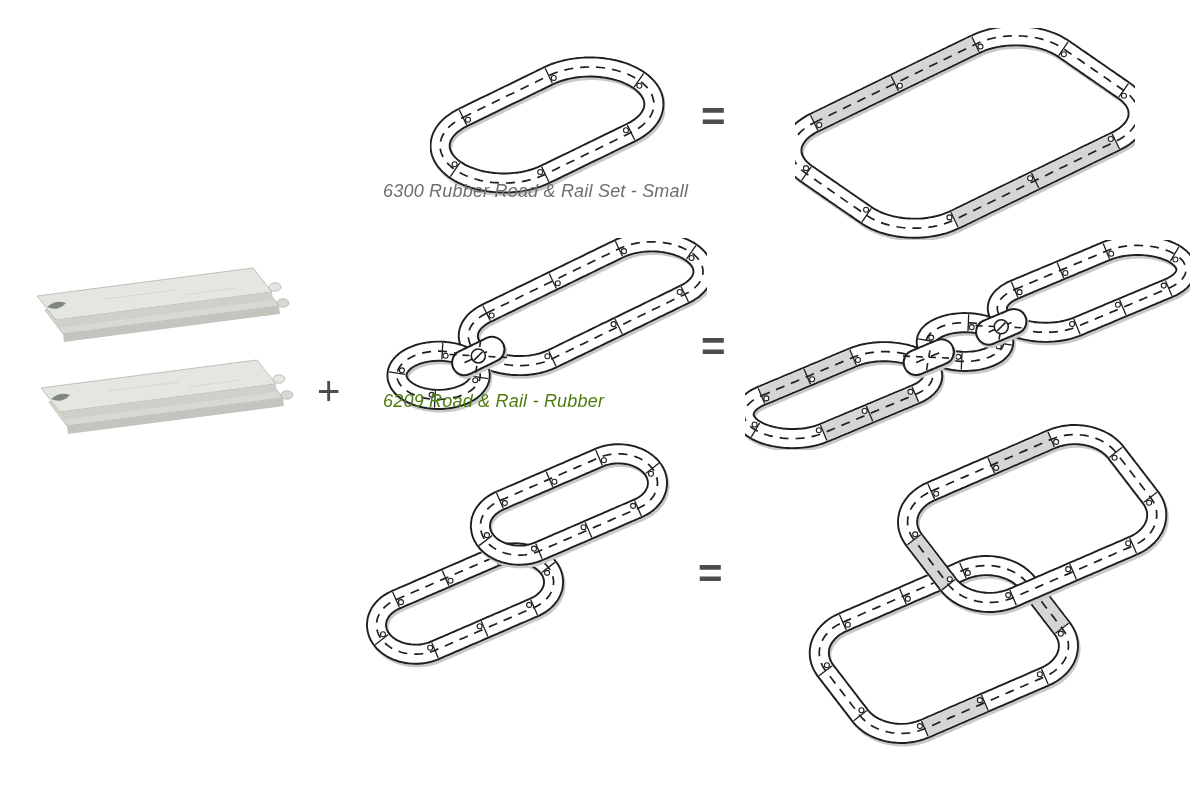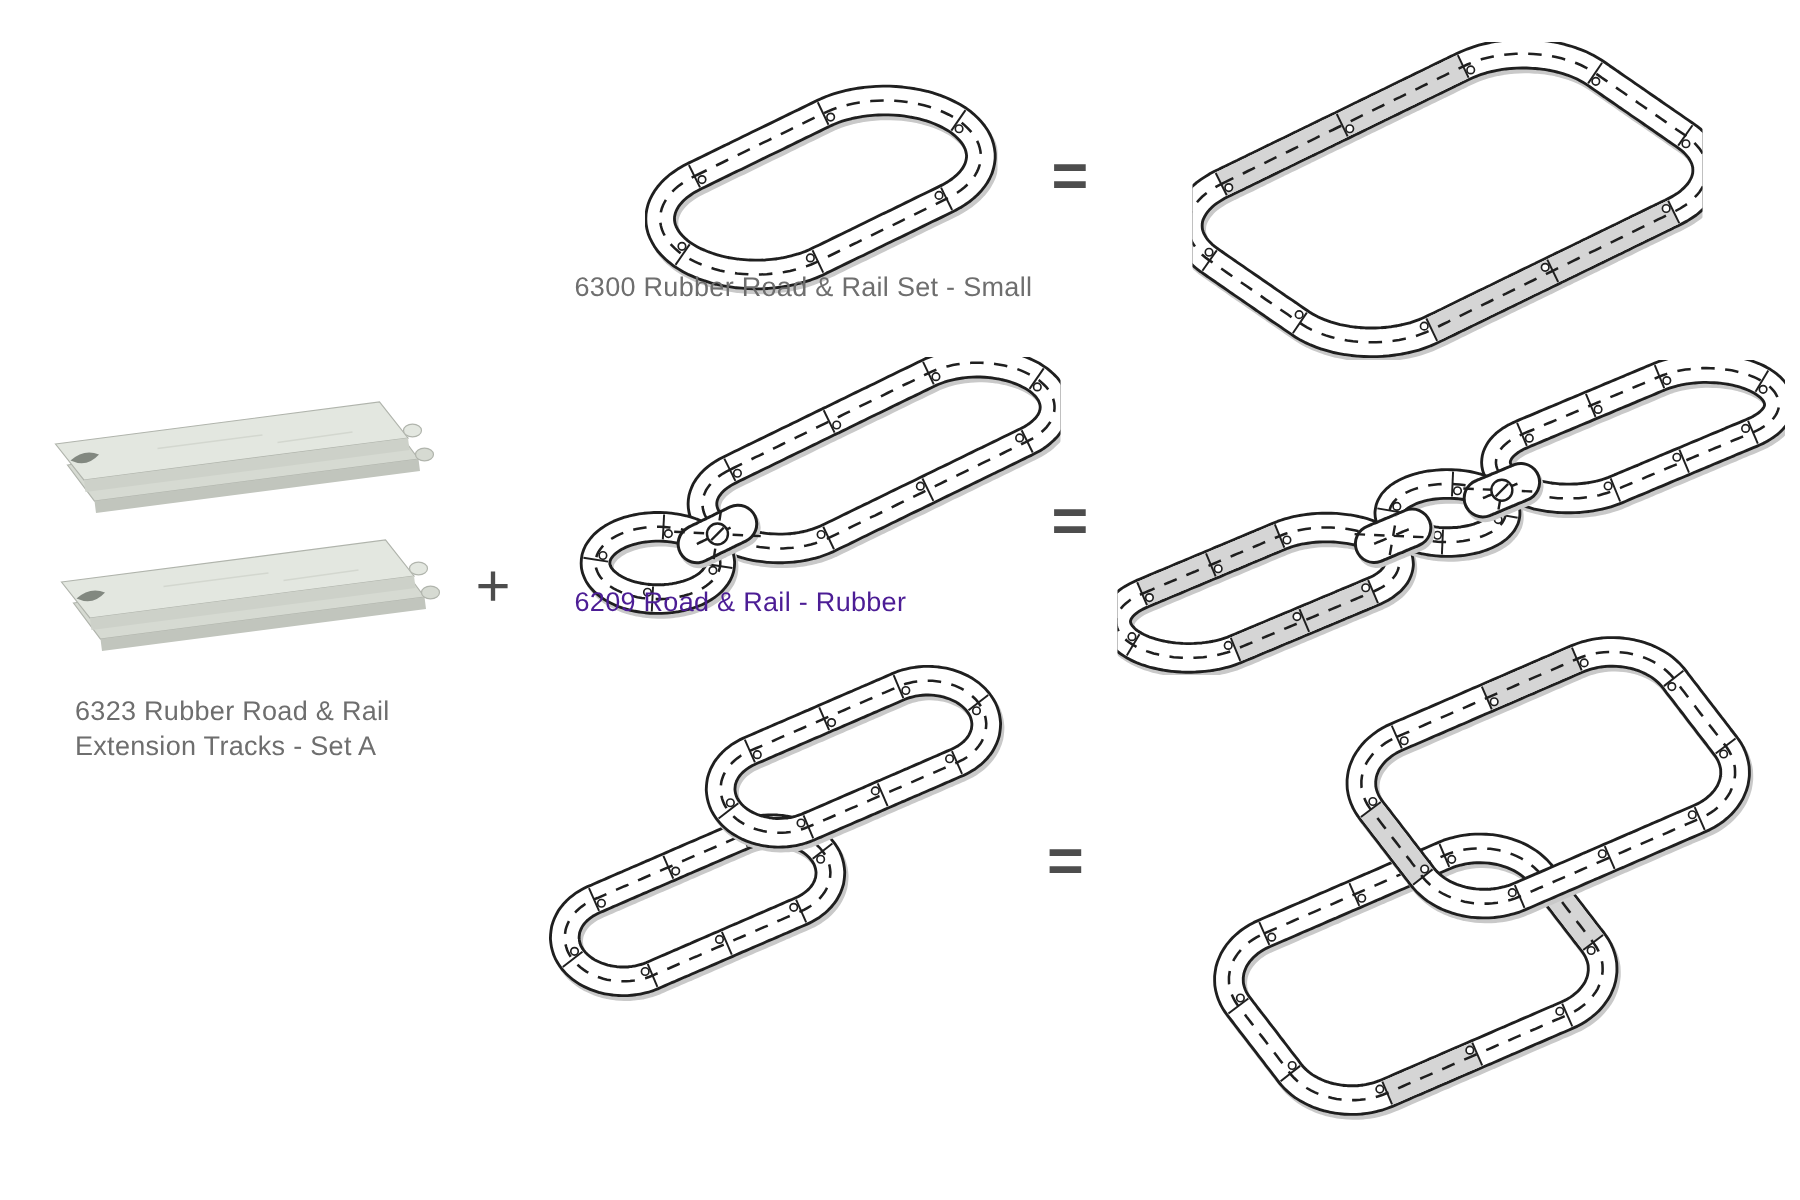--- a/index.html
+++ b/index.html
@@ -1,19 +1,19 @@
 <!DOCTYPE html>
 <html style="--plastic-top: #e3e7e0; --plastic-edge: #cdd1c9; --plastic-bottom: #d6dad2; --plastic-bottom-edge: #c1c5bd; --plastic-stroke: #b0b4ac; --plastic-notch: #828880;"><head>
 <meta charset="utf-8">
 <style>
   html,body{margin:0;padding:0;background:#fff;}
   #canvas{position:relative;width:1200px;height:800px;background:#fff;overflow:hidden;
           font-family:"Liberation Sans", sans-serif;}
   .abs{position:absolute;}
-  .set-label{font-size:18px;letter-spacing:.2px;color:#6e6e6e;white-space:nowrap;}
+  .set-label{font-size:18px;letter-spacing:.2px;color:#6e6e6e;white-space:nowrap;font-style:italic;}
   .addend-label{font-size:18px;letter-spacing:.2px;color:#6e6e6e;line-height:23px;}
   .op{font-size:42px;font-weight:600;color:#4d4d4d;line-height:1;}
   svg{display:block;}
 </style>
 </head>
 <body>
 
 <div id="canvas">
 
   <svg class="abs" style="left:35px;top:266px" width="260" height="190" viewBox="0 0 260 190">
@@ -27,24 +27,20 @@
         <ellipse cx="240" cy="21" rx="6" ry="4.2" fill="var(--plastic-top)" stroke="var(--plastic-stroke)" stroke-width="0.8"></ellipse>
         <path d="M12,41 q9,-8 19,-4 q-8,9 -19,4 Z" fill="var(--plastic-notch)"></path>
         <path d="M70,33 L140,24" stroke="#d3d7cf" stroke-width="1"></path>
         <path d="M150,29 L200,22" stroke="#d3d7cf" stroke-width="1"></path>
       </g>
     </defs>
     <use href="#plankpair" x="0" y="0"></use>
     <use href="#plankpair" x="4" y="92"></use>
   </svg>
 
-  <div class="abs addend-label" style="left: 50px; top: 463px; color: rgb(110, 110, 110);">
-    <div>6323 Rubber Road &amp; Rail</div>
-    <div>Extension Tracks - Set A</div>
-  </div>
 
   <div class="abs op" style="left: 317px; top: 371px; font-weight: 400; font-size: 40px; color: rgb(77, 77, 77);">+</div>
 
   <svg id="d1" class="abs" style="left:430px;top:50px" width="235" height="150" viewBox="0 0 235 150">
       <path d="M34.6,70.0L37.6,68.6L40.7,67.1L43.7,65.6L46.8,64.1L49.8,62.6L52.9,61.1L55.9,59.6L59.0,58.1L62.1,56.7L65.1,55.2L68.2,53.7L71.2,52.2L74.3,50.7L77.3,49.2L80.4,47.7L83.4,46.3L86.5,44.8L89.6,43.3L92.6,41.8L95.7,40.3L98.7,38.8L101.8,37.3L104.8,35.8L107.9,34.4L110.9,32.9L114.0,31.4L117.0,29.9L120.1,28.4L123.2,27.0L126.5,25.6L129.9,24.4L133.4,23.4L137.1,22.4L140.8,21.6L144.6,20.9L148.5,20.4L152.4,20.0L156.4,19.7L160.4,19.6L164.3,19.6L168.3,19.8L172.3,20.1L176.2,20.6L180.0,21.2L183.8,21.9L187.5,22.8L191.1,23.8L194.6,24.9L197.9,26.2L201.1,27.6L204.2,29.1L207.1,30.7L209.8,32.3L212.3,34.1L214.6,36.0L216.7,38.0L218.6,40.0L220.3,42.1L221.8,44.3L223.0,46.5L224.0,48.7L224.7,51.0L225.2,53.3L225.5,55.6L225.5,57.9L225.2,60.2L224.7,62.5L224.0,64.8L223.0,67.0L221.8,69.2L220.3,71.4L218.6,73.5L216.7,75.5L214.6,77.4L212.3,79.3L209.7,81.1L207.0,82.8L204.1,84.4L201.1,85.9L198.1,87.4L195.0,88.9L191.9,90.4L188.9,91.8L185.8,93.3L182.8,94.8L179.7,96.3L176.7,97.8L173.6,99.3L170.6,100.8L167.5,102.3L164.4,103.7L161.4,105.2L158.3,106.7L155.3,108.2L152.2,109.7L149.2,111.2L146.1,112.7L143.1,114.2L140.0,115.6L137.0,117.1L133.9,118.6L130.8,120.1L127.8,121.6L124.7,123.1L121.7,124.6L118.6,126.0L115.6,127.5L112.4,128.9L109.0,130.2L105.6,131.3L102.0,132.3L98.3,133.2L94.5,134.0L90.7,134.6L86.8,135.0L82.8,135.4L78.8,135.6L74.9,135.6L70.9,135.5L66.9,135.2L63.0,134.9L59.1,134.3L55.3,133.7L51.5,132.9L47.9,131.9L44.4,130.8L40.9,129.6L37.7,128.3L34.5,126.9L31.6,125.4L28.8,123.7L26.1,122.0L23.7,120.1L21.5,118.2L19.5,116.2L17.7,114.2L16.1,112.0L14.8,109.8L13.7,107.6L12.8,105.4L12.2,103.1L11.8,100.8L11.7,98.5L11.8,96.2L12.2,93.9L12.8,91.6L13.7,89.3L14.8,87.1L16.1,84.9L17.7,82.8L19.5,80.7L21.5,78.7L23.7,76.8L26.2,75.0L28.8,73.2L31.6,71.6L34.6,70.0Z" fill="none" stroke="#c9c9c9" stroke-width="21" stroke-linejoin="round" stroke-linecap="round"></path>
       <path d="M33.0,67.4L36.0,66.0L39.1,64.5L42.1,63.0L45.2,61.5L48.2,60.0L51.3,58.5L54.3,57.0L57.4,55.5L60.5,54.1L63.5,52.6L66.6,51.1L69.6,49.6L72.7,48.1L75.7,46.6L78.8,45.1L81.8,43.7L84.9,42.2L88.0,40.7L91.0,39.2L94.1,37.7L97.1,36.2L100.2,34.7L103.2,33.2L106.3,31.8L109.3,30.3L112.4,28.8L115.4,27.3L118.5,25.8L121.6,24.4L124.9,23.0L128.3,21.8L131.8,20.8L135.5,19.8L139.2,19.0L143.0,18.3L146.9,17.8L150.8,17.4L154.8,17.1L158.8,17.0L162.7,17.0L166.7,17.2L170.7,17.5L174.6,18.0L178.4,18.6L182.2,19.3L185.9,20.2L189.5,21.2L193.0,22.3L196.3,23.6L199.5,25.0L202.6,26.5L205.5,28.1L208.2,29.7L210.7,31.5L213.0,33.4L215.1,35.4L217.0,37.4L218.7,39.5L220.2,41.7L221.4,43.9L222.4,46.1L223.1,48.4L223.6,50.7L223.9,53.0L223.9,55.3L223.6,57.6L223.1,59.9L222.4,62.2L221.4,64.4L220.2,66.6L218.7,68.8L217.0,70.9L215.1,72.9L213.0,74.8L210.7,76.7L208.1,78.5L205.4,80.2L202.5,81.8L199.5,83.3L196.5,84.8L193.4,86.3L190.3,87.8L187.3,89.2L184.2,90.7L181.2,92.2L178.1,93.7L175.1,95.2L172.0,96.7L169.0,98.2L165.9,99.7L162.8,101.1L159.8,102.6L156.7,104.1L153.7,105.6L150.6,107.1L147.6,108.6L144.5,110.1L141.5,111.6L138.4,113.0L135.4,114.5L132.3,116.0L129.2,117.5L126.2,119.0L123.1,120.5L120.1,122.0L117.0,123.4L114.0,124.9L110.8,126.3L107.4,127.6L104.0,128.7L100.4,129.7L96.7,130.6L92.9,131.4L89.1,132.0L85.2,132.4L81.2,132.8L77.2,133.0L73.3,133.0L69.3,132.9L65.3,132.6L61.4,132.3L57.5,131.7L53.7,131.1L49.9,130.3L46.3,129.3L42.8,128.2L39.3,127.0L36.1,125.7L32.9,124.3L30.0,122.8L27.2,121.1L24.5,119.4L22.1,117.5L19.9,115.6L17.9,113.6L16.1,111.6L14.5,109.4L13.2,107.2L12.1,105.0L11.2,102.8L10.6,100.5L10.2,98.2L10.1,95.9L10.2,93.6L10.6,91.3L11.2,89.0L12.1,86.7L13.2,84.5L14.5,82.3L16.1,80.2L17.9,78.1L19.9,76.1L22.1,74.2L24.6,72.4L27.2,70.6L30.0,69.0L33.0,67.4Z" fill="none" stroke="#1f1f1f" stroke-width="21" stroke-linejoin="round" stroke-linecap="butt"></path>
       <path d="M33.0,67.4L36.0,66.0L39.1,64.5L42.1,63.0L45.2,61.5L48.2,60.0L51.3,58.5L54.3,57.0L57.4,55.5L60.5,54.1L63.5,52.6L66.6,51.1L69.6,49.6L72.7,48.1L75.7,46.6L78.8,45.1L81.8,43.7L84.9,42.2L88.0,40.7L91.0,39.2L94.1,37.7L97.1,36.2L100.2,34.7L103.2,33.2L106.3,31.8L109.3,30.3L112.4,28.8L115.4,27.3L118.5,25.8L121.6,24.4L124.9,23.0L128.3,21.8L131.8,20.8L135.5,19.8L139.2,19.0L143.0,18.3L146.9,17.8L150.8,17.4L154.8,17.1L158.8,17.0L162.7,17.0L166.7,17.2L170.7,17.5L174.6,18.0L178.4,18.6L182.2,19.3L185.9,20.2L189.5,21.2L193.0,22.3L196.3,23.6L199.5,25.0L202.6,26.5L205.5,28.1L208.2,29.7L210.7,31.5L213.0,33.4L215.1,35.4L217.0,37.4L218.7,39.5L220.2,41.7L221.4,43.9L222.4,46.1L223.1,48.4L223.6,50.7L223.9,53.0L223.9,55.3L223.6,57.6L223.1,59.9L222.4,62.2L221.4,64.4L220.2,66.6L218.7,68.8L217.0,70.9L215.1,72.9L213.0,74.8L210.7,76.7L208.1,78.5L205.4,80.2L202.5,81.8L199.5,83.3L196.5,84.8L193.4,86.3L190.3,87.8L187.3,89.2L184.2,90.7L181.2,92.2L178.1,93.7L175.1,95.2L172.0,96.7L169.0,98.2L165.9,99.7L162.8,101.1L159.8,102.6L156.7,104.1L153.7,105.6L150.6,107.1L147.6,108.6L144.5,110.1L141.5,111.6L138.4,113.0L135.4,114.5L132.3,116.0L129.2,117.5L126.2,119.0L123.1,120.5L120.1,122.0L117.0,123.4L114.0,124.9L110.8,126.3L107.4,127.6L104.0,128.7L100.4,129.7L96.7,130.6L92.9,131.4L89.1,132.0L85.2,132.4L81.2,132.8L77.2,133.0L73.3,133.0L69.3,132.9L65.3,132.6L61.4,132.3L57.5,131.7L53.7,131.1L49.9,130.3L46.3,129.3L42.8,128.2L39.3,127.0L36.1,125.7L32.9,124.3L30.0,122.8L27.2,121.1L24.5,119.4L22.1,117.5L19.9,115.6L17.9,113.6L16.1,111.6L14.5,109.4L13.2,107.2L12.1,105.0L11.2,102.8L10.6,100.5L10.2,98.2L10.1,95.9L10.2,93.6L10.6,91.3L11.2,89.0L12.1,86.7L13.2,84.5L14.5,82.3L16.1,80.2L17.9,78.1L19.9,76.1L22.1,74.2L24.6,72.4L27.2,70.6L30.0,69.0L33.0,67.4Z" fill="none" stroke="#ffffff" stroke-width="17.2" stroke-linejoin="round" stroke-linecap="butt"></path>
       <line x1="29.27494147442841" y1="60.006618326405224" x2="36.65126685636903" y2="74.87772534167945" stroke="#1f1f1f" stroke-width="1.3"></line>
       <circle cx="38.009313424182125" cy="69.73907673337288" r="2.5" fill="#ffffff" stroke="#1f1f1f" stroke-width="1.1"></circle>
       <line x1="115.18373665185504" y1="18.196711711571993" x2="122.33642693759347" y2="33.1766657060375" stroke="#1f1f1f" stroke-width="1.3"></line>
@@ -125,21 +121,21 @@
       <path d="M98.5,121.8L100.4,123.3L102.2,124.8L103.7,126.4L105.0,128.1L106.1,129.8L107.0,131.6L107.6,133.4L108.0,135.2L108.2,137.1L108.1,138.9L107.8,140.8L107.2,142.6L106.4,144.4L105.3,146.1L104.0,147.8L102.5,149.5L100.8,151.0L98.9,152.5L96.8,153.9L94.5,155.2L92.1,156.4L89.5,157.4L86.8,158.4L83.9,159.2L81.0,159.9L78.0,160.5L74.9,160.9L71.7,161.2L68.5,161.4L65.4,161.4L62.2,161.3L59.0,161.0L55.9,160.6L52.9,160.1L49.9,159.4L47.0,158.6L44.3,157.7L41.7,156.6L39.2,155.4L36.9,154.2L34.7,152.8L32.8,151.3L31.0,149.8L29.5,148.2L28.1,146.5L27.0,144.8L26.2,143.0L25.5,141.2L25.1,139.4L25.0,137.5L25.1,135.7L25.4,133.8L26.0,132.0L26.8,130.2L27.9,128.5L29.2,126.8L30.7,125.1L32.4,123.6L34.3,122.1L36.4,120.7L38.7,119.4L41.1,118.2L43.7,117.2L46.4,116.2L49.3,115.4L52.2,114.7L55.2,114.1L58.3,113.7L61.5,113.4L64.6,113.2L67.8,113.2L71.0,113.3L74.2,113.6L77.3,114.0L80.3,114.5L83.3,115.2L86.2,116.0L88.9,116.9L91.5,118.0L94.0,119.2L96.3,120.4L98.5,121.8Z" fill="none" stroke="#1f1f1f" stroke-width="1.7" stroke-dasharray="9 7" stroke-linecap="butt"></path>
       <path d="M94.2,127.3L95.3,126.7L96.5,126.1L97.6,125.6L98.8,125.0L99.9,124.5L101.0,123.9L102.2,123.4L103.3,122.8L104.5,122.2L105.6,121.7L106.8,121.1L107.9,120.6L109.0,120.0L110.2,119.5L111.3,118.9L112.5,118.3L113.6,117.8L114.8,117.2L115.9,116.7L117.1,116.1L118.2,115.6L119.3,115.0L120.5,114.4L121.6,113.9" fill="none" stroke="#c9c9c9" stroke-width="27" stroke-linejoin="round" stroke-linecap="round"></path>
       <path d="M92.6,124.7L93.7,124.1L94.9,123.5L96.0,123.0L97.2,122.4L98.3,121.9L99.4,121.3L100.6,120.8L101.7,120.2L102.9,119.6L104.0,119.1L105.2,118.5L106.3,118.0L107.4,117.4L108.6,116.9L109.7,116.3L110.9,115.7L112.0,115.2L113.2,114.6L114.3,114.1L115.5,113.5L116.6,113.0L117.7,112.4L118.9,111.8L120.0,111.3" fill="none" stroke="#1f1f1f" stroke-width="27" stroke-linejoin="round" stroke-linecap="round"></path>
       <path d="M92.6,124.7L93.7,124.1L94.9,123.5L96.0,123.0L97.2,122.4L98.3,121.9L99.4,121.3L100.6,120.8L101.7,120.2L102.9,119.6L104.0,119.1L105.2,118.5L106.3,118.0L107.4,117.4L108.6,116.9L109.7,116.3L110.9,115.7L112.0,115.2L113.2,114.6L114.3,114.1L115.5,113.5L116.6,113.0L117.7,112.4L118.9,111.8L120.0,111.3" fill="none" stroke="#ffffff" stroke-width="23" stroke-linejoin="round" stroke-linecap="round"></path>
       <path d="M92.6,124.7L93.7,124.1L94.9,123.5L96.0,123.0L97.2,122.4L98.3,121.9L99.4,121.3L100.6,120.8L101.7,120.2L102.9,119.6L104.0,119.1L105.2,118.5L106.3,118.0L107.4,117.4L108.6,116.9L109.7,116.3L110.9,115.7L112.0,115.2L113.2,114.6L114.3,114.1L115.5,113.5L116.6,113.0L117.7,112.4L118.9,111.8L120.0,111.3" fill="none" stroke="#1f1f1f" stroke-width="1.7" stroke-dasharray="9 7" stroke-linecap="butt"></path>
       <line x1="77.45114811665945" y1="116.50867596565233" x2="135.15690899957343" y2="119.43686390614009" stroke="#1f1f1f" stroke-width="1.6" stroke-dasharray="7 6"></line>
       <line x1="103.7797286094201" y1="134.70744059194126" x2="108.8283285068128" y2="101.23809927985116" stroke="#1f1f1f" stroke-width="1.6" stroke-dasharray="7 6"></line>
       <circle cx="106.30402855811644" cy="117.97276993589621" r="7" fill="#ffffff" stroke="#1f1f1f" stroke-width="1.6"></circle>
       <line x1="102.10402855811644" y1="122.17276993589621" x2="110.50402855811645" y2="113.7727699358962" stroke="#1f1f1f" stroke-width="1.6"></line>
     </svg>
-  <div class="abs set-label" style="left: 383px; top: 391px; color: #4c1d95;">6209 Road &amp; Rail - Rubber</div>
+  <div class="abs set-label" style="left: 383px; top: 391px; color: #4d7c0f;">6209 Road &amp; Rail - Rubber</div>
   <div class="abs op" style="left: 701px; top: 326px; color: rgb(77, 77, 77);">=</div>
   <svg id="d5" class="abs" style="left:745px;top:240px" width="445" height="210" viewBox="0 0 445 210">
       <path d="M18.0,158.4L20.2,157.5L22.3,156.6L24.5,155.7L26.7,154.7L28.9,153.8L31.1,152.9L33.2,152.0L35.4,151.1L37.6,150.2L39.8,149.3L42.0,148.3L44.2,147.4L46.3,146.5L48.5,145.6L50.7,144.7L52.9,143.8L55.1,142.8L57.2,141.9L59.4,141.0L61.6,140.1L63.8,139.2L66.0,138.3L68.1,137.4L70.3,136.4L72.5,135.5L74.7,134.6L76.9,133.7L79.1,132.8L81.2,131.9L83.4,131.0L85.6,130.0L87.8,129.1L90.0,128.2L92.1,127.3L94.3,126.4L96.5,125.5L98.7,124.5L100.9,123.6L103.0,122.7L105.2,121.8L107.4,120.9L109.6,120.0L111.8,119.1L114.1,118.3L116.6,117.5L119.1,116.8L121.7,116.2L124.3,115.7L127.0,115.3L129.8,114.9L132.5,114.6L135.4,114.4L138.2,114.3L141.0,114.3L143.9,114.3L146.7,114.4L149.5,114.7L152.3,115.0L155.1,115.3L157.8,115.8L160.4,116.3L163.0,116.9L165.5,117.6L167.9,118.4L170.2,119.2L172.4,120.1L174.5,121.1L176.5,122.1L178.4,123.2L180.1,124.3L181.7,125.5L183.1,126.7L184.5,128.0L185.6,129.3L186.6,130.6L187.5,132.0L188.2,133.3L188.7,134.7L189.0,136.1L189.2,137.6L189.3,139.0L189.1,140.4L188.8,141.8L188.3,143.2L187.7,144.6L186.9,146.0L185.9,147.3L184.8,148.6L183.6,149.9L182.1,151.1L180.6,152.3L178.9,153.5L177.1,154.6L175.1,155.6L173.0,156.6L170.9,157.5L168.7,158.4L166.5,159.3L164.3,160.3L162.1,161.2L160.0,162.1L157.8,163.0L155.6,163.9L153.4,164.8L151.2,165.7L149.1,166.7L146.9,167.6L144.7,168.5L142.5,169.4L140.3,170.3L138.2,171.2L136.0,172.1L133.8,173.1L131.6,174.0L129.4,174.9L127.3,175.8L125.1,176.7L122.9,177.6L120.7,178.6L118.5,179.5L116.3,180.4L114.2,181.3L112.0,182.2L109.8,183.1L107.6,184.0L105.4,185.0L103.3,185.9L101.1,186.8L98.9,187.7L96.7,188.6L94.5,189.5L92.4,190.4L90.2,191.4L88.0,192.3L85.8,193.2L83.6,194.1L81.4,195.0L79.3,195.9L77.0,196.8L74.6,197.6L72.1,198.3L69.6,198.9L67.0,199.5L64.3,200.0L61.6,200.4L58.8,200.7L56.0,200.9L53.2,201.1L50.3,201.2L47.5,201.2L44.6,201.1L41.8,200.9L39.0,200.7L36.2,200.3L33.5,199.9L30.9,199.4L28.3,198.8L25.7,198.2L23.3,197.4L20.9,196.7L18.6,195.8L16.5,194.9L14.4,193.9L12.5,192.8L10.7,191.7L9.0,190.6L7.5,189.4L6.1,188.1L4.9,186.8L3.8,185.5L2.9,184.2L2.1,182.8L1.5,181.4L1.1,180.0L0.8,178.6L0.7,177.2L0.7,175.8L1.0,174.3L1.4,172.9L1.9,171.5L2.6,170.2L3.5,168.8L4.5,167.5L5.7,166.2L7.1,164.9L8.6,163.7L10.2,162.5L12.0,161.4L13.8,160.4L15.9,159.4L18.0,158.4Z" fill="none" stroke="#c9c9c9" stroke-width="21" stroke-linejoin="round" stroke-linecap="round"></path>
       <path d="M16.4,155.8L18.6,154.9L20.7,154.0L22.9,153.1L25.1,152.1L27.3,151.2L29.5,150.3L31.6,149.4L33.8,148.5L36.0,147.6L38.2,146.7L40.4,145.7L42.6,144.8L44.7,143.9L46.9,143.0L49.1,142.1L51.3,141.2L53.5,140.2L55.6,139.3L57.8,138.4L60.0,137.5L62.2,136.6L64.4,135.7L66.5,134.8L68.7,133.8L70.9,132.9L73.1,132.0L75.3,131.1L77.5,130.2L79.6,129.3L81.8,128.4L84.0,127.4L86.2,126.5L88.4,125.6L90.5,124.7L92.7,123.8L94.9,122.9L97.1,121.9L99.3,121.0L101.4,120.1L103.6,119.2L105.8,118.3L108.0,117.4L110.2,116.5L112.5,115.7L115.0,114.9L117.5,114.2L120.1,113.6L122.7,113.1L125.4,112.7L128.2,112.3L130.9,112.0L133.8,111.8L136.6,111.7L139.4,111.7L142.3,111.7L145.1,111.8L147.9,112.1L150.7,112.4L153.5,112.7L156.2,113.2L158.8,113.7L161.4,114.3L163.9,115.0L166.3,115.8L168.6,116.6L170.8,117.5L172.9,118.5L174.9,119.5L176.8,120.6L178.5,121.7L180.1,122.9L181.5,124.1L182.9,125.4L184.0,126.7L185.0,128.0L185.9,129.4L186.6,130.7L187.1,132.1L187.4,133.5L187.6,135.0L187.7,136.4L187.5,137.8L187.2,139.2L186.7,140.6L186.1,142.0L185.3,143.4L184.3,144.7L183.2,146.0L182.0,147.3L180.5,148.5L179.0,149.7L177.3,150.9L175.5,152.0L173.5,153.0L171.4,154.0L169.3,154.9L167.1,155.8L164.9,156.7L162.7,157.7L160.5,158.6L158.4,159.5L156.2,160.4L154.0,161.3L151.8,162.2L149.6,163.1L147.5,164.1L145.3,165.0L143.1,165.9L140.9,166.8L138.7,167.7L136.6,168.6L134.4,169.5L132.2,170.5L130.0,171.4L127.8,172.3L125.7,173.2L123.5,174.1L121.3,175.0L119.1,176.0L116.9,176.9L114.7,177.8L112.6,178.7L110.4,179.6L108.2,180.5L106.0,181.4L103.8,182.4L101.7,183.3L99.5,184.2L97.3,185.1L95.1,186.0L92.9,186.9L90.8,187.8L88.6,188.8L86.4,189.7L84.2,190.6L82.0,191.5L79.8,192.4L77.7,193.3L75.4,194.2L73.0,195.0L70.5,195.7L68.0,196.3L65.4,196.9L62.7,197.4L60.0,197.8L57.2,198.1L54.4,198.3L51.6,198.5L48.7,198.6L45.9,198.6L43.0,198.5L40.2,198.3L37.4,198.1L34.6,197.7L31.9,197.3L29.3,196.8L26.7,196.2L24.1,195.6L21.7,194.8L19.3,194.1L17.0,193.2L14.9,192.3L12.8,191.3L10.9,190.2L9.1,189.1L7.4,188.0L5.9,186.8L4.5,185.5L3.3,184.2L2.2,182.9L1.3,181.6L0.5,180.2L-0.1,178.8L-0.5,177.4L-0.8,176.0L-0.9,174.6L-0.9,173.2L-0.6,171.7L-0.2,170.3L0.3,168.9L1.0,167.6L1.9,166.2L2.9,164.9L4.1,163.6L5.5,162.3L7.0,161.1L8.6,159.9L10.4,158.8L12.2,157.8L14.3,156.8L16.4,155.8Z" fill="none" stroke="#1f1f1f" stroke-width="21" stroke-linejoin="round" stroke-linecap="butt"></path>
       <path d="M16.4,155.8L18.6,154.9L20.7,154.0L22.9,153.1L25.1,152.1L27.3,151.2L29.5,150.3L31.6,149.4L33.8,148.5L36.0,147.6L38.2,146.7L40.4,145.7L42.6,144.8L44.7,143.9L46.9,143.0L49.1,142.1L51.3,141.2L53.5,140.2L55.6,139.3L57.8,138.4L60.0,137.5L62.2,136.6L64.4,135.7L66.5,134.8L68.7,133.8L70.9,132.9L73.1,132.0L75.3,131.1L77.5,130.2L79.6,129.3L81.8,128.4L84.0,127.4L86.2,126.5L88.4,125.6L90.5,124.7L92.7,123.8L94.9,122.9L97.1,121.9L99.3,121.0L101.4,120.1L103.6,119.2L105.8,118.3L108.0,117.4L110.2,116.5L112.5,115.7L115.0,114.9L117.5,114.2L120.1,113.6L122.7,113.1L125.4,112.7L128.2,112.3L130.9,112.0L133.8,111.8L136.6,111.7L139.4,111.7L142.3,111.7L145.1,111.8L147.9,112.1L150.7,112.4L153.5,112.7L156.2,113.2L158.8,113.7L161.4,114.3L163.9,115.0L166.3,115.8L168.6,116.6L170.8,117.5L172.9,118.5L174.9,119.5L176.8,120.6L178.5,121.7L180.1,122.9L181.5,124.1L182.9,125.4L184.0,126.7L185.0,128.0L185.9,129.4L186.6,130.7L187.1,132.1L187.4,133.5L187.6,135.0L187.7,136.4L187.5,137.8L187.2,139.2L186.7,140.6L186.1,142.0L185.3,143.4L184.3,144.7L183.2,146.0L182.0,147.3L180.5,148.5L179.0,149.7L177.3,150.9L175.5,152.0L173.5,153.0L171.4,154.0L169.3,154.9L167.1,155.8L164.9,156.7L162.7,157.7L160.5,158.6L158.4,159.5L156.2,160.4L154.0,161.3L151.8,162.2L149.6,163.1L147.5,164.1L145.3,165.0L143.1,165.9L140.9,166.8L138.7,167.7L136.6,168.6L134.4,169.5L132.2,170.5L130.0,171.4L127.8,172.3L125.7,173.2L123.5,174.1L121.3,175.0L119.1,176.0L116.9,176.9L114.7,177.8L112.6,178.7L110.4,179.6L108.2,180.5L106.0,181.4L103.8,182.4L101.7,183.3L99.5,184.2L97.3,185.1L95.1,186.0L92.9,186.9L90.8,187.8L88.6,188.8L86.4,189.7L84.2,190.6L82.0,191.5L79.8,192.4L77.7,193.3L75.4,194.2L73.0,195.0L70.5,195.7L68.0,196.3L65.4,196.9L62.7,197.4L60.0,197.8L57.2,198.1L54.4,198.3L51.6,198.5L48.7,198.6L45.9,198.6L43.0,198.5L40.2,198.3L37.4,198.1L34.6,197.7L31.9,197.3L29.3,196.8L26.7,196.2L24.1,195.6L21.7,194.8L19.3,194.1L17.0,193.2L14.9,192.3L12.8,191.3L10.9,190.2L9.1,189.1L7.4,188.0L5.9,186.8L4.5,185.5L3.3,184.2L2.2,182.9L1.3,181.6L0.5,180.2L-0.1,178.8L-0.5,177.4L-0.8,176.0L-0.9,174.6L-0.9,173.2L-0.6,171.7L-0.2,170.3L0.3,168.9L1.0,167.6L1.9,166.2L2.9,164.9L4.1,163.6L5.5,162.3L7.0,161.1L8.6,159.9L10.4,158.8L12.2,157.8L14.3,156.8L16.4,155.8Z" fill="none" stroke="#ffffff" stroke-width="17.2" stroke-linejoin="round" stroke-linecap="butt"></path>
       <path d="M16.4,155.8L18.6,154.9L20.7,154.0L22.9,153.1L25.1,152.1L27.3,151.2L29.5,150.3L31.7,149.4L33.8,148.5L36.0,147.6L38.2,146.6L40.4,145.7L42.6,144.8L44.8,143.9L46.9,143.0L49.1,142.1L51.3,141.1L53.5,140.2L55.7,139.3L57.9,138.4L60.0,137.5L62.2,136.6L64.4,135.7L66.6,134.7L68.8,133.8L71.0,132.9L73.1,132.0L75.3,131.1L77.5,130.2L79.7,129.2L81.9,128.3L84.1,127.4L86.2,126.5L88.4,125.6L90.6,124.7L92.8,123.7L95.0,122.8L97.2,121.9L99.3,121.0L101.5,120.1L103.7,119.2L105.9,118.2L108.1,117.3" fill="none" stroke="#d5d5d5" stroke-width="17.2" stroke-linecap="butt"></path>
       <path d="M170.4,154.4L168.2,155.4L166.0,156.3L163.8,157.2L161.6,158.1L159.5,159.0L157.3,159.9L155.1,160.9L152.9,161.8L150.7,162.7L148.5,163.6L146.4,164.5L144.2,165.4L142.0,166.3L139.8,167.3L137.6,168.2L135.4,169.1L133.3,170.0L131.1,170.9L128.9,171.8L126.7,172.8L124.5,173.7L122.3,174.6L120.2,175.5L118.0,176.4L115.8,177.3L113.6,178.3L111.4,179.2L109.2,180.1L107.1,181.0L104.9,181.9L102.7,182.8L100.5,183.8L98.3,184.7L96.1,185.6L94.0,186.5L91.8,187.4L89.6,188.3L87.4,189.2L85.2,190.2L83.1,191.1L80.9,192.0L78.7,192.9" fill="none" stroke="#d5d5d5" stroke-width="17.2" stroke-linecap="butt"></path>
       <line x1="13.121840387544369" y1="148.17149012591577" x2="19.6422274973542" y2="163.43728692589403" stroke="#1f1f1f" stroke-width="1.3"></line>
       <circle cx="21.289741976913504" cy="158.38400125816827" r="2.5" fill="#ffffff" stroke="#1f1f1f" stroke-width="1.1"></circle>
       <line x1="59.01869338683662" y1="128.91528824845176" x2="65.4408943394036" y2="144.2226503636187" stroke="#1f1f1f" stroke-width="1.3"></line>

